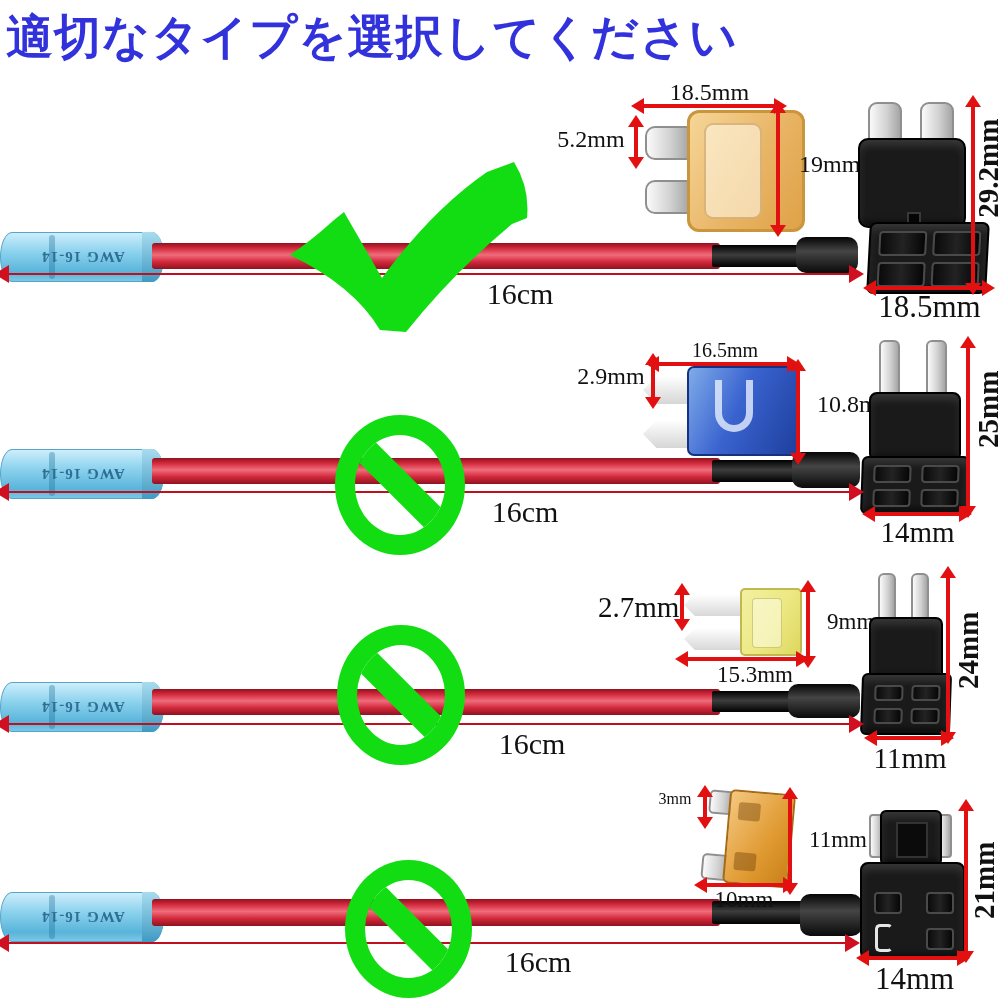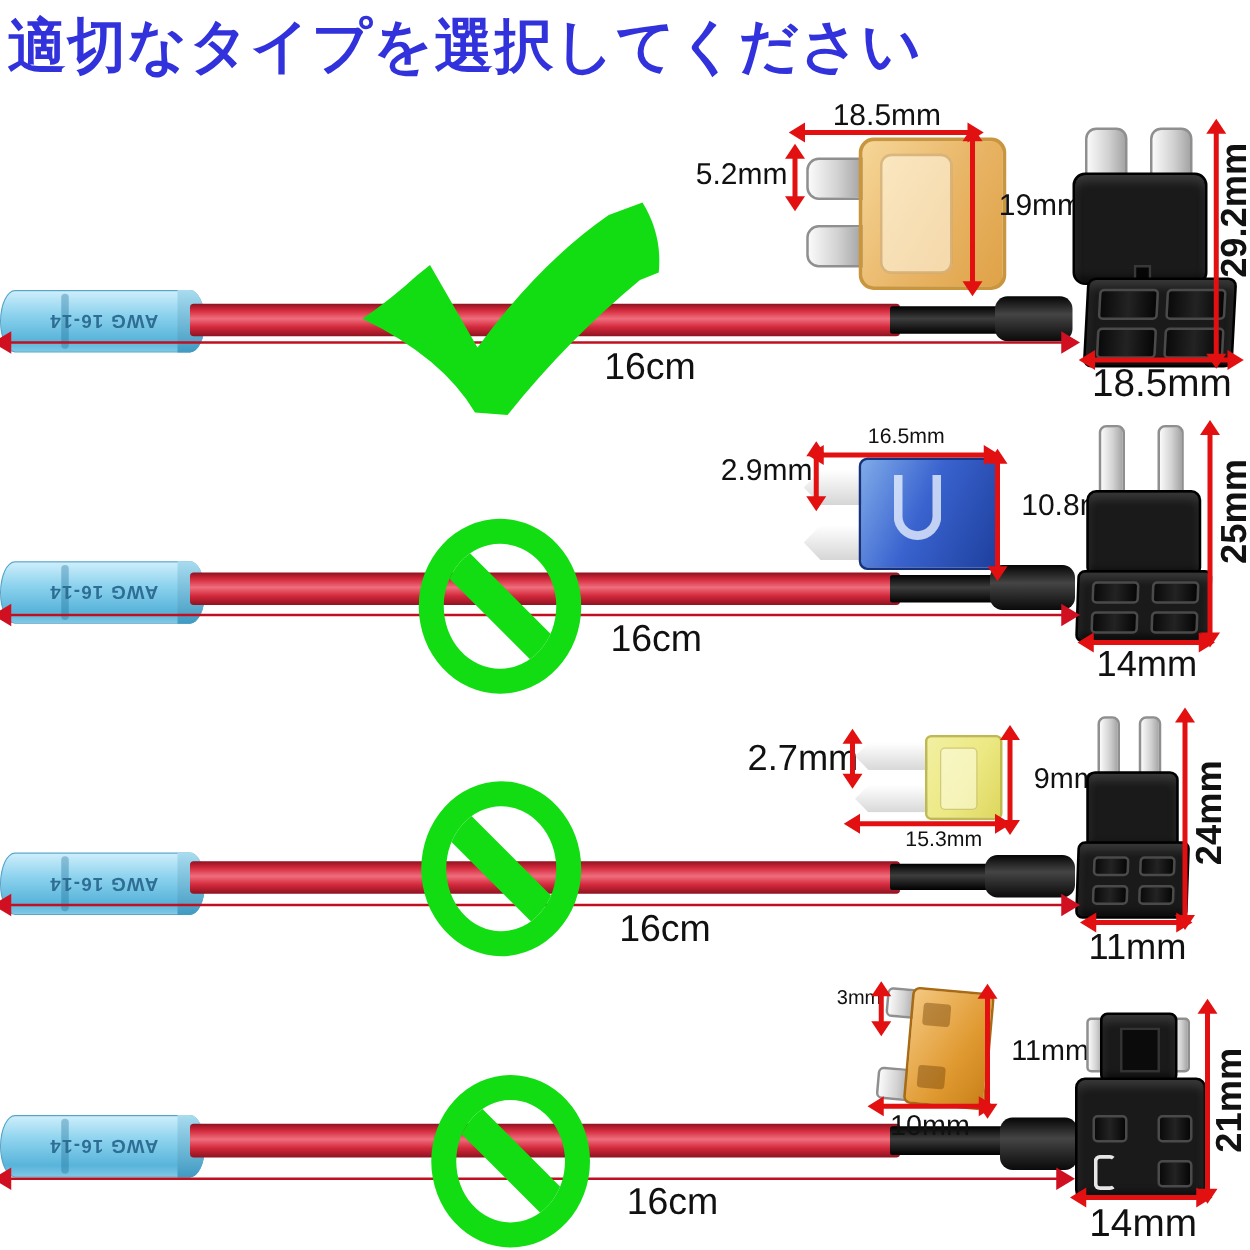--- a/index.html
+++ b/index.html
@@ -1,26 +1,26 @@
 <!DOCTYPE html>
 <html><head>
 <meta charset="utf-8">
 <style>
   * { box-sizing: border-box; margin: 0; padding: 0; }
   html,body { background:#fff; }
   #stage {
     position: relative; width: 1000px; height: 1000px;
     background: #fff; overflow: hidden;
-    font-family: Liberation Sans, sans-serif;
+    font-family: Liberation Serif, serif;
   }
   .abs { position: absolute; }
   
   .dl { position:absolute; color:#111; font-size:23px; text-align:center; white-space:nowrap; line-height:1.05; }
   .dl.left { text-align:left;margin-left:13px; }
-  .dl.right { text-align:right; }
+  .dl.right { text-align:center; }
   .dl.big { font-size:30px; }
   .dl.rot { transform: rotate(-90deg); font-weight:bold; font-size:29px; }
   #title {
     position:absolute; left:6px; top:6px; width:760px;
     font-size:47px; font-weight:bold; color:#3232dd; letter-spacing:1px; white-space:nowrap;
   }
   
   .arr-h { position:absolute; height:4px; background:#e21010; }
   .arr-h::before { content:""; position:absolute; left:-12px; top:-6px; width:0; height:0;
     border:8px solid transparent; border-left:0; border-right:13px solid #e21010; }
@@ -132,21 +132,21 @@
     <div class="boot" style="left:792px;top:452px;width:68px;height:36px;"></div>
 
     <div class="abs" style="left:643px;top:366px;width:157px;height:90px;">
       <div class="abs" style="left:0;top:10px;width:48px;height:28px;background:linear-gradient(180deg,#fff,#d6d6d6);clip-path:polygon(0 50%,28% 0,100% 0,100% 100%,28% 100%);"></div>
       <div class="abs" style="left:0;top:54px;width:48px;height:28px;background:linear-gradient(180deg,#fff,#d6d6d6);clip-path:polygon(0 50%,28% 0,100% 0,100% 100%,28% 100%);"></div>
       <div class="abs" style="left:44px;top:0;width:113px;height:90px;border-radius:7px;border:2px solid #16327e;background:linear-gradient(115deg,#7fabe9 0%,#3a63cf 45%,#1d3f9d 100%);">
         <div class="abs" style="left:26px;top:12px;width:38px;height:52px;border:7px solid rgba(235,243,255,.78);border-top:0;border-radius:0 0 19px 19px;"></div>
       </div>
     </div>
 
-    <div class="dl" style="left:650px;top:340px;width:150px;font-size:17px;">16.5mm</div>
+    <div class="dl" style="left:650px;top:340px;width:150px;font-size:20px;">16.5mm</div>
     <div class="arr-h" style="left:658px;top:362px;width:130px;"></div>
     <div class="dl right" style="left:572px;top:364px;width:78px;font-size:24px;">2.9mm</div>
     <div class="arr-v" style="left:651px;top:364px;height:34px;"></div>
     <div class="arr-v" style="left:796px;top:370px;height:84px;"></div>
     <div class="dl left" style="left:804px;top:392px;width:95px;font-size:24px;">10.8mm</div>
 
     <div class="abs" style="left:855px;top:338px;width:130px;height:180px;">
       <div class="metal" style="left:24px;top:2px;width:21px;height:114px;border-radius:6px 6px 0 0;"></div>
       <div class="metal" style="left:71px;top:2px;width:21px;height:114px;border-radius:6px 6px 0 0;"></div>
       <div class="blk" style="left:14px;top:54px;width:92px;height:70px;border-radius:8px;"></div>
@@ -181,21 +181,21 @@
       <div class="abs" style="left:56px;top:0;width:62px;height:68px;border-radius:5px;border:2px solid #bfb94e;background:linear-gradient(120deg,#f2f0a2 0%,#ece882 55%,#ddd75f 100%);">
         <div class="abs" style="left:10px;top:8px;width:30px;height:50px;background:rgba(255,255,240,.5);border:1px solid rgba(170,160,60,.5);border-radius:4px;"></div>
       </div>
     </div>
 
     <div class="dl right" style="left:598px;top:592px;width:78px;font-size:29px;">2.7mm</div>
     <div class="arr-v" style="left:680px;top:594px;height:26px;"></div>
     <div class="arr-v" style="left:806px;top:591px;height:66px;"></div>
     <div class="dl left" style="left:814px;top:610px;width:65px;font-size:23px;">9mm</div>
     <div class="arr-h" style="left:687px;top:657px;width:110px;"></div>
-    <div class="dl" style="left:690px;top:663px;width:130px;font-size:17px;">15.3mm</div>
+    <div class="dl" style="left:690px;top:663px;width:130px;font-size:23px;">15.3mm</div>
 
     <div class="abs" style="left:855px;top:571px;width:110px;height:168px;">
       <div class="metal" style="left:23px;top:2px;width:18px;height:102px;border-radius:6px 6px 0 0;"></div>
       <div class="metal" style="left:56px;top:2px;width:18px;height:102px;border-radius:6px 6px 0 0;"></div>
       <div class="blk" style="left:14px;top:46px;width:74px;height:64px;border-radius:7px;"></div>
       <div class="blk" style="left:6px;top:102px;width:90px;height:62px;border-radius:6px;transform:skewX(-2deg);">
         <div class="sock" style="left:11px;top:10px;width:29px;height:16px;"></div>
         <div class="sock" style="left:48px;top:10px;width:29px;height:16px;"></div>
         <div class="sock" style="left:11px;top:33px;width:29px;height:16px;"></div>
         <div class="sock" style="left:48px;top:33px;width:29px;height:16px;"></div>

